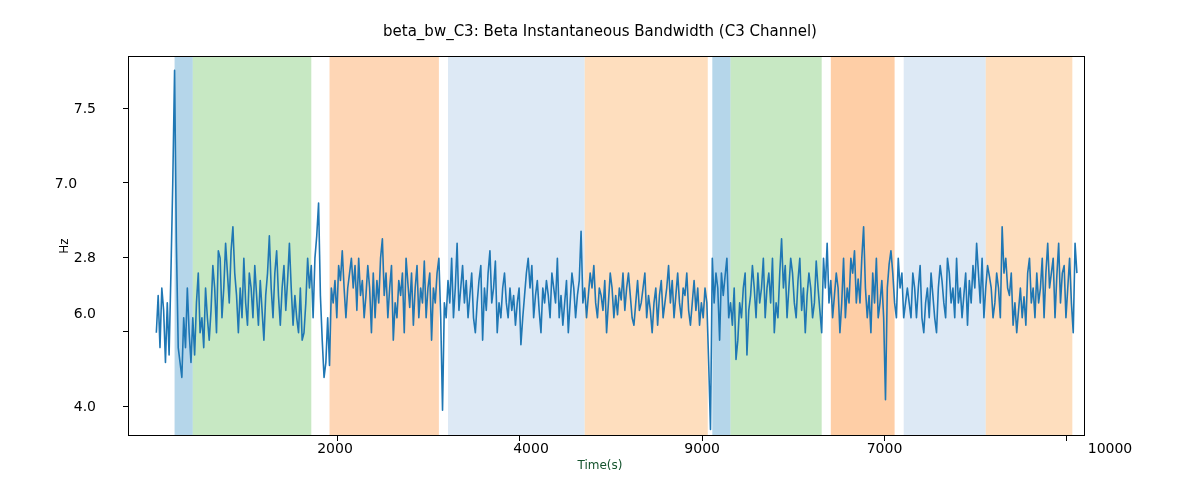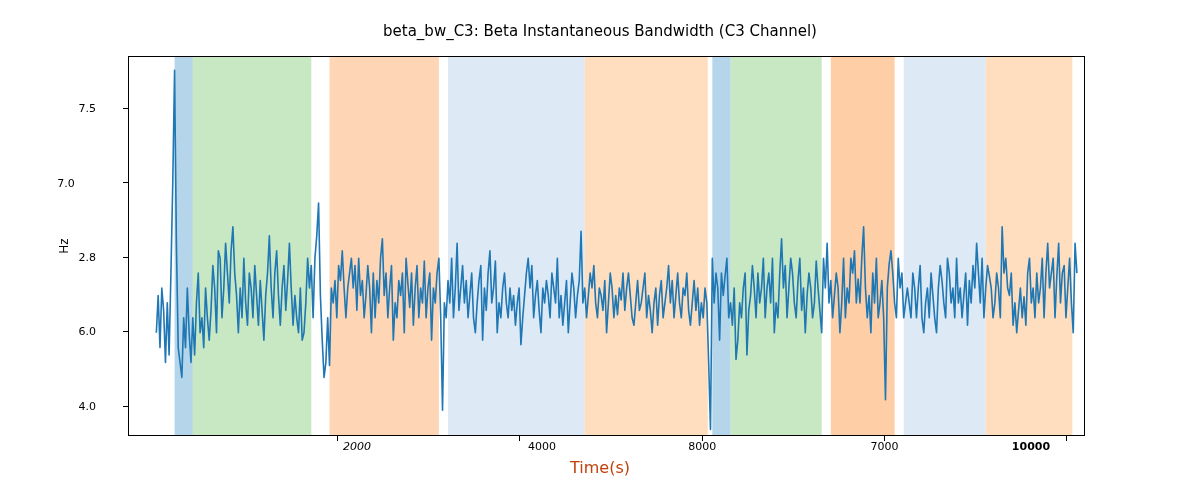--- a/index.html
+++ b/index.html
@@ -46,26 +46,26 @@
     top: 246px;
     transform: translate(-50%, -50%) rotate(-90deg);
     font-size: 12px;
     color: #000;
   }
   .xlabel {
     position: absolute;
     top: 458px;
     left: 0; right: 0;
     text-align: center;
-    font-size: 16px;
-    color: #c2410c;
+    font-size: 12px;
+    color: #14532d;
   }
   .tick-label {
     position: absolute;
-    font-size: 11px;
+    font-size: 14px;
     color: #000;
   }
   .xtick { top: 440px; transform: translateX(-50%); }
   .ytick { right: 1104px; transform: translateY(-50%); text-align: right; width: 60px; }
   .tick-mark-x {
     position: absolute;
     width: 1px;
     height: 5px;
     background: #000;
     top: 436px;
@@ -99,33 +99,33 @@
         <rect x="856.7428571428571" y="0" width="86.58571428571429" height="380" fill="#fdd0a2" fill-opacity="0.7"></rect>
         <path d="M27.34 275.69 L29.17 238.43 L30.99 290.59 L32.81 230.98 L34.63 253.33 L36.46 305.49 L38.28 245.88 L40.10 298.04 L41.93 216.08 L43.75 126.67 L45.57 13.41 L47.39 186.27 L49.22 290.59 L51.04 305.49 L52.86 320.39 L54.69 260.78 L56.51 290.59 L58.33 230.98 L60.15 275.69 L61.98 305.49 L63.80 260.78 L65.62 298.04 L67.45 245.88 L69.27 216.08 L71.09 275.69 L72.91 260.78 L74.74 290.59 L76.56 230.98 L78.38 260.78 L80.21 283.14 L82.03 253.33 L83.85 208.63 L85.67 230.98 L87.50 275.69 L89.32 193.73 L91.14 201.18 L92.97 260.78 L94.79 230.98 L96.61 186.27 L98.43 216.08 L100.26 245.88 L102.08 193.73 L103.90 169.88 L105.73 216.08 L107.55 238.43 L109.37 275.69 L111.19 230.98 L113.02 260.78 L114.84 201.18 L116.66 245.88 L118.49 268.24 L120.31 216.08 L122.13 230.98 L123.95 260.78 L125.78 208.63 L127.60 238.43 L129.42 268.24 L131.25 223.53 L133.07 253.33 L134.89 283.14 L136.71 238.43 L138.54 216.08 L140.36 178.82 L142.18 230.98 L144.01 260.78 L145.83 216.08 L147.65 193.73 L149.47 238.43 L151.30 268.24 L153.12 230.98 L154.94 208.63 L156.77 253.33 L158.59 223.53 L160.41 186.27 L162.23 230.98 L164.06 268.24 L165.88 238.43 L167.70 260.78 L169.53 275.69 L171.35 230.98 L173.17 283.14 L174.99 275.69 L176.82 245.88 L178.64 201.18 L180.46 230.98 L182.29 208.63 L184.11 260.78 L185.93 201.18 L187.75 178.82 L189.58 146.04 L191.40 238.43 L193.22 283.14 L195.05 320.39 L196.87 305.49 L198.69 260.78 L200.51 308.47 L202.34 230.98 L204.16 245.88 L205.98 223.53 L207.81 260.78 L209.63 208.63 L211.45 223.53 L213.27 193.73 L215.10 230.98 L216.92 260.78 L218.74 230.98 L220.57 216.08 L222.39 201.18 L224.21 230.98 L226.03 208.63 L227.86 253.33 L229.68 201.18 L231.50 238.43 L233.33 223.53 L235.15 260.78 L236.97 238.43 L238.79 208.63 L240.62 230.98 L242.44 275.69 L244.26 216.08 L246.09 260.78 L247.91 223.53 L249.73 245.88 L251.55 201.18 L253.38 181.80 L255.20 238.43 L257.02 216.08 L258.85 260.78 L260.67 230.98 L262.49 208.63 L264.31 283.14 L266.14 245.88 L267.96 260.78 L269.78 223.53 L271.61 238.43 L273.43 216.08 L275.25 275.69 L277.07 201.18 L278.90 226.51 L280.72 250.35 L282.54 216.08 L284.37 268.24 L286.19 230.98 L288.01 208.63 L289.83 260.78 L291.66 230.98 L293.48 245.88 L295.30 204.16 L297.13 260.78 L298.95 230.98 L300.77 216.08 L302.59 283.14 L304.42 230.98 L306.24 245.88 L308.06 216.08 L309.89 201.18 L311.71 260.78 L313.53 353.18 L315.35 245.88 L317.18 260.78 L319.00 223.53 L320.82 245.88 L322.65 201.18 L324.47 260.78 L326.29 230.98 L328.11 186.27 L329.94 253.33 L331.76 230.98 L333.58 208.63 L335.41 245.88 L337.23 223.53 L339.05 260.78 L340.87 238.43 L342.70 216.08 L344.52 260.78 L346.34 275.69 L348.17 245.88 L349.99 223.53 L351.81 208.63 L353.63 283.14 L355.46 230.98 L357.28 253.33 L359.10 216.08 L360.93 193.73 L362.75 245.88 L364.57 230.98 L366.39 204.16 L368.22 275.69 L370.04 245.88 L371.86 260.78 L373.69 230.98 L375.51 216.08 L377.33 245.88 L379.15 260.78 L380.98 230.98 L382.80 253.33 L384.62 238.43 L386.45 268.24 L388.27 245.88 L390.09 230.98 L391.91 287.61 L393.74 260.78 L395.56 238.43 L397.38 216.08 L399.21 201.18 L401.03 230.98 L402.85 208.63 L404.67 260.78 L406.50 238.43 L408.32 223.53 L410.14 253.33 L411.97 275.69 L413.79 230.98 L415.61 245.88 L417.43 223.53 L419.26 238.43 L421.08 260.78 L422.90 216.08 L424.73 230.98 L426.55 245.88 L428.37 201.18 L430.19 260.78 L432.02 238.43 L433.84 268.24 L435.66 245.88 L437.49 223.53 L439.31 275.69 L441.13 245.88 L442.95 216.08 L444.78 230.98 L446.60 260.78 L448.42 238.43 L450.25 223.53 L452.07 174.35 L453.89 245.88 L455.71 230.98 L457.54 260.78 L459.36 238.43 L461.18 216.08 L463.01 230.98 L464.83 208.63 L466.65 245.88 L468.47 260.78 L470.30 230.98 L472.12 238.43 L473.94 253.33 L475.77 223.53 L477.59 275.69 L479.41 245.88 L481.23 216.08 L483.06 230.98 L484.88 260.78 L486.70 238.43 L488.53 257.80 L490.35 230.98 L492.17 242.90 L493.99 216.08 L495.82 253.33 L497.64 230.98 L499.46 216.08 L501.29 238.43 L503.11 260.78 L504.93 268.24 L506.75 245.88 L508.58 223.53 L510.40 253.33 L512.22 245.88 L514.05 230.98 L515.87 216.08 L517.69 260.78 L519.51 238.43 L521.34 253.33 L523.16 275.69 L524.98 245.88 L526.81 230.98 L528.63 268.24 L530.45 238.43 L532.27 223.53 L534.10 260.78 L535.92 245.88 L537.74 230.98 L539.57 208.63 L541.39 245.88 L543.21 223.53 L545.03 260.78 L546.86 238.43 L548.68 216.08 L550.50 245.88 L552.33 260.78 L554.15 230.98 L555.97 238.43 L557.79 216.08 L559.62 253.33 L561.44 268.24 L563.26 245.88 L565.09 223.53 L566.91 253.33 L568.73 230.98 L570.55 268.24 L572.38 245.88 L574.20 260.78 L576.02 230.98 L577.85 245.88 L579.67 305.49 L581.49 372.55 L583.31 201.18 L585.14 245.88 L586.96 216.08 L588.78 230.98 L590.61 283.14 L592.43 216.08 L594.25 238.43 L596.07 219.06 L597.90 201.18 L599.72 260.78 L601.54 245.88 L603.37 268.24 L605.19 230.98 L607.01 302.51 L608.83 283.14 L610.66 245.88 L612.48 260.78 L614.30 230.98 L616.13 216.08 L617.95 298.04 L619.77 253.33 L621.59 238.43 L623.42 208.63 L625.24 230.98 L627.06 260.78 L628.89 216.08 L630.71 245.88 L632.53 230.98 L634.35 201.18 L636.18 260.78 L638.00 230.98 L639.82 216.08 L641.65 245.88 L643.47 201.18 L645.29 275.69 L647.11 245.88 L648.94 260.78 L650.76 216.08 L652.58 181.80 L654.41 230.98 L656.23 208.63 L658.05 260.78 L659.87 230.98 L661.70 201.18 L663.52 216.08 L665.34 245.88 L667.17 260.78 L668.99 223.53 L670.81 201.18 L672.63 253.33 L674.46 230.98 L676.28 275.69 L678.10 238.43 L679.93 216.08 L681.75 230.98 L683.57 260.78 L685.39 245.88 L687.22 204.16 L689.04 230.98 L690.86 253.33 L692.69 275.69 L694.51 201.18 L696.33 230.98 L698.15 186.27 L699.98 245.88 L701.80 223.53 L703.62 260.78 L705.45 238.43 L707.27 216.08 L709.09 230.98 L710.91 275.69 L712.74 245.88 L714.56 201.18 L716.38 260.78 L718.21 230.98 L720.03 245.88 L721.85 201.18 L723.67 216.08 L725.50 193.73 L727.32 245.88 L729.14 222.04 L730.97 245.88 L732.79 201.18 L734.61 169.88 L736.43 230.98 L738.26 260.78 L740.08 238.43 L741.90 275.69 L743.73 216.08 L745.55 245.88 L747.37 201.18 L749.19 260.78 L751.02 245.88 L752.84 223.53 L754.66 260.78 L756.49 342.75 L758.31 230.98 L760.13 207.14 L761.95 193.73 L763.78 216.08 L765.60 245.88 L767.42 260.78 L769.25 201.18 L771.07 230.98 L772.89 216.08 L774.71 260.78 L776.54 245.88 L778.36 230.98 L780.18 245.88 L782.01 260.78 L783.83 216.08 L785.65 230.98 L787.47 260.78 L789.30 230.98 L791.12 208.63 L792.94 260.78 L794.77 275.69 L796.59 245.88 L798.41 230.98 L800.23 260.78 L802.06 216.08 L803.88 238.43 L805.70 260.78 L807.53 275.69 L809.35 230.98 L811.17 208.63 L812.99 223.53 L814.82 245.88 L816.64 260.78 L818.46 201.18 L820.29 216.08 L822.11 245.88 L823.93 230.98 L825.75 260.78 L827.58 201.18 L829.40 245.88 L831.22 230.98 L833.05 260.78 L834.87 238.43 L836.69 216.08 L838.51 268.24 L840.34 223.53 L842.16 245.88 L843.98 208.63 L845.81 230.98 L847.63 186.27 L849.45 216.08 L851.27 245.88 L853.10 201.18 L854.92 260.78 L856.74 230.98 L858.57 208.63 L860.39 219.06 L862.21 230.98 L864.03 260.78 L865.86 245.88 L867.68 216.08 L869.50 230.98 L871.33 260.78 L873.15 169.88 L874.97 216.08 L876.79 201.18 L878.62 230.98 L880.44 238.43 L882.26 216.08 L884.09 268.24 L885.91 245.88 L887.73 275.69 L889.55 253.33 L891.38 230.98 L893.20 260.78 L895.02 239.92 L896.85 268.24 L898.67 216.08 L900.49 201.18 L902.31 245.88 L904.14 230.98 L905.96 260.78 L907.78 216.08 L909.61 245.88 L911.43 230.98 L913.25 201.18 L915.07 260.78 L916.90 216.08 L918.72 186.27 L920.54 230.98 L922.37 216.08 L924.19 201.18 L926.01 260.78 L927.83 219.06 L929.66 186.27 L931.48 245.88 L933.30 216.08 L935.13 208.63 L936.95 260.78 L938.77 230.98 L940.59 201.18 L942.42 245.88 L944.24 275.69 L946.06 186.27 L947.89 216.08 " fill="none" stroke="#1f77b4" stroke-width="1.6" stroke-linejoin="round"></path>
       </svg>
   </div>
 
   <div class="ylabel">Hz</div>
   <div class="xlabel">Time(s)</div>
 
   <div id="tick-container">
       <div class="tick-mark-x" style="left: 337.129px;"></div>
-      <div class="tick-label xtick" style="left: 357px; font-style: italic;">2000</div>
+      <div class="tick-label xtick" style="left: 335px;">2000</div>
       <div class="tick-mark-x" style="left: 519.414px;"></div>
-      <div class="tick-label xtick" style="left: 542px;">4000</div>
+      <div class="tick-label xtick" style="left: 531px;">4000</div>
       <div class="tick-mark-x" style="left: 701.7px;"></div>
-      <div class="tick-label xtick" style="left: 702.2px;">8000</div>
+      <div class="tick-label xtick" style="left: 702.2px;">9000</div>
       <div class="tick-mark-x" style="left: 883.986px;"></div>
       <div class="tick-label xtick" style="left: 884.486px;">7000</div>
       <div class="tick-mark-x" style="left: 1066.27px;"></div>
-      <div class="tick-label xtick" style="left: 1031px; font-weight: bold;">10000</div>
+      <div class="tick-label xtick" style="left: 1110px;">10000</div>
       <div class="tick-mark-y" style="top: 405.696px;"></div>
       <div class="tick-label ytick" style="top: 406.196px;">4.0</div>
       <div class="tick-mark-y" style="top: 331.186px;"></div>
-      <div class="tick-label ytick" style="top: 331px; text-align: right;">6.0</div>
+      <div class="tick-label ytick" style="top: 313px; text-align: right;">6.0</div>
       <div class="tick-mark-y" style="top: 256.676px;"></div>
       <div class="tick-label ytick" style="top: 257.176px;">2.8</div>
       <div class="tick-mark-y" style="top: 182.167px;"></div>
       <div class="tick-label ytick" style="top: 182.667px; text-align: center;">7.0</div>
       <div class="tick-mark-y" style="top: 107.657px;"></div>
       <div class="tick-label ytick" style="top: 108.157px;">7.5</div>
     </div>
 
 </div>
 

